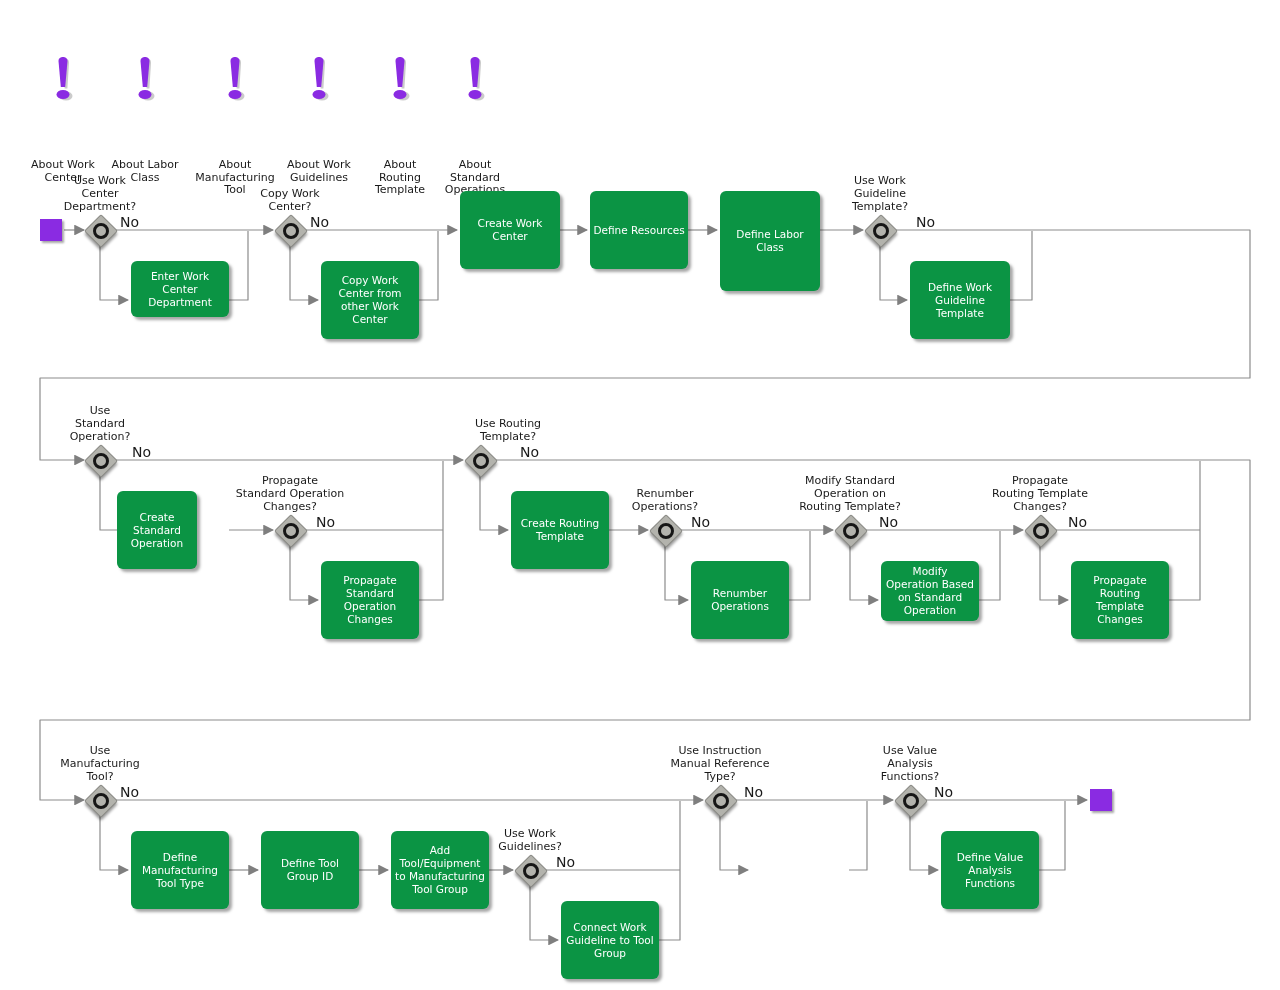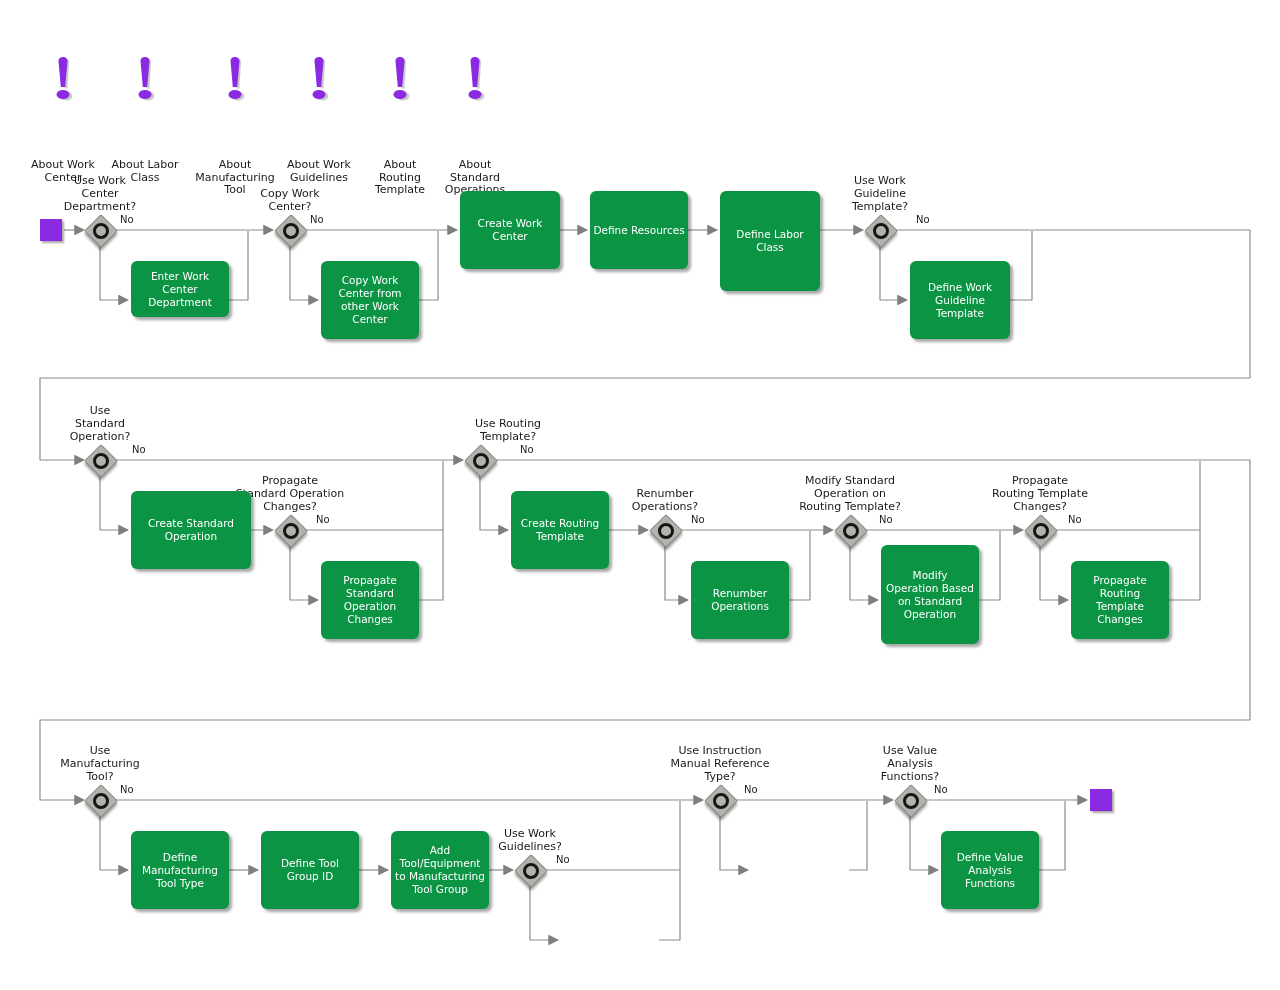--- a/index.html
+++ b/index.html
@@ -15,21 +15,21 @@
   .portal{position:absolute;width:22px;height:22px;background:#8a2be2;box-shadow:2px 2px 2px rgba(0,0,0,.35);}
   .task{position:absolute;background:#0b9444;color:#fff;border-radius:6px;display:flex;align-items:center;
         justify-content:center;text-align:center;white-space:pre-line;font-size:10.5px;line-height:13px;
         box-shadow:3px 3px 3px rgba(0,0,0,.35);cursor:pointer;}
   .diamond{position:absolute;width:22px;height:22px;background:#b3b3ad;border:1px solid #8a8a85;
            border-radius:2px;transform:rotate(45deg);box-shadow:2px 2px 3px rgba(0,0,0,.4);cursor:pointer;}
   .ring{position:absolute;left:50%;top:50%;width:10px;height:10px;margin:-8px 0 0 -8px;
         border:3px solid #161616;border-radius:50%;}
   .dlabel{position:absolute;transform:translateX(-50%);width:max-content;text-align:center;
           white-space:pre-line;font-size:11px;line-height:13px;color:#1a1a1a;}
-  .no{position:absolute;font-size:10px;color:#1a1a1a;}
+  .no{position:absolute;font-size:14px;color:#1a1a1a;}
 </style>
 </head>
 <body>
 
 <div class="stage">
 
 
   <div>
     <div class="about" style="left:43px">
       <svg width="40" height="46" viewBox="0 0 40 46">
@@ -262,44 +262,47 @@
 other Work
 Center</div>
   <div class="task" style="left:460px;top:191px;width:100px;height:78px">Create Work
 Center</div>
   <div class="task" style="left:590px;top:191px;width:98px;height:78px">Define Resources</div>
   <div class="task" style="left:720px;top:191px;width:100px;height:100px">Define Labor
 Class</div>
   <div class="task" style="left:910px;top:261px;width:100px;height:78px">Define Work
 Guideline
 Template</div>
-  <div class="task" style="left:131px;top:491px;width:120px;height:78px">Create Standard
+  <div class="task" style="left:117px;top:491px;width:80px;height:78px">Create Standard
 Operation</div>
   <div class="task" style="left:321px;top:561px;width:98px;height:78px">Propagate
 Standard
 Operation
 Changes</div>
   <div class="task" style="left:511px;top:491px;width:98px;height:78px">Create Routing
 Template</div>
   <div class="task" style="left:691px;top:561px;width:98px;height:78px">Renumber
 Operations</div>
-  <div class="task" style="left:881px;top:545px;width:98px;height:99px">Modify
+  <div class="task" style="left:881px;top:561px;width:98px;height:60px">Modify
 Operation Based
 on Standard
 Operation</div>
   <div class="task" style="left:1071px;top:561px;width:98px;height:78px">Propagate
 Routing
 Template
 Changes</div>
   <div class="task" style="left:131px;top:831px;width:98px;height:78px">Define
 Manufacturing
 Tool Type</div>
   <div class="task" style="left:261px;top:831px;width:98px;height:78px">Define Tool
 Group ID</div>
   <div class="task" style="left:391px;top:831px;width:98px;height:78px">Add
 Tool/Equipment
 to Manufacturing
 Tool Group</div>
+  <div class="task" style="left:561px;top:901px;width:98px;height:78px">Connect Work
+Guideline to Tool
+Group</div>
   <div class="task" style="left:941px;top:831px;width:98px;height:78px">Define Value
 Analysis
 Functions</div>
 
 </div>
 
 </body></html>

